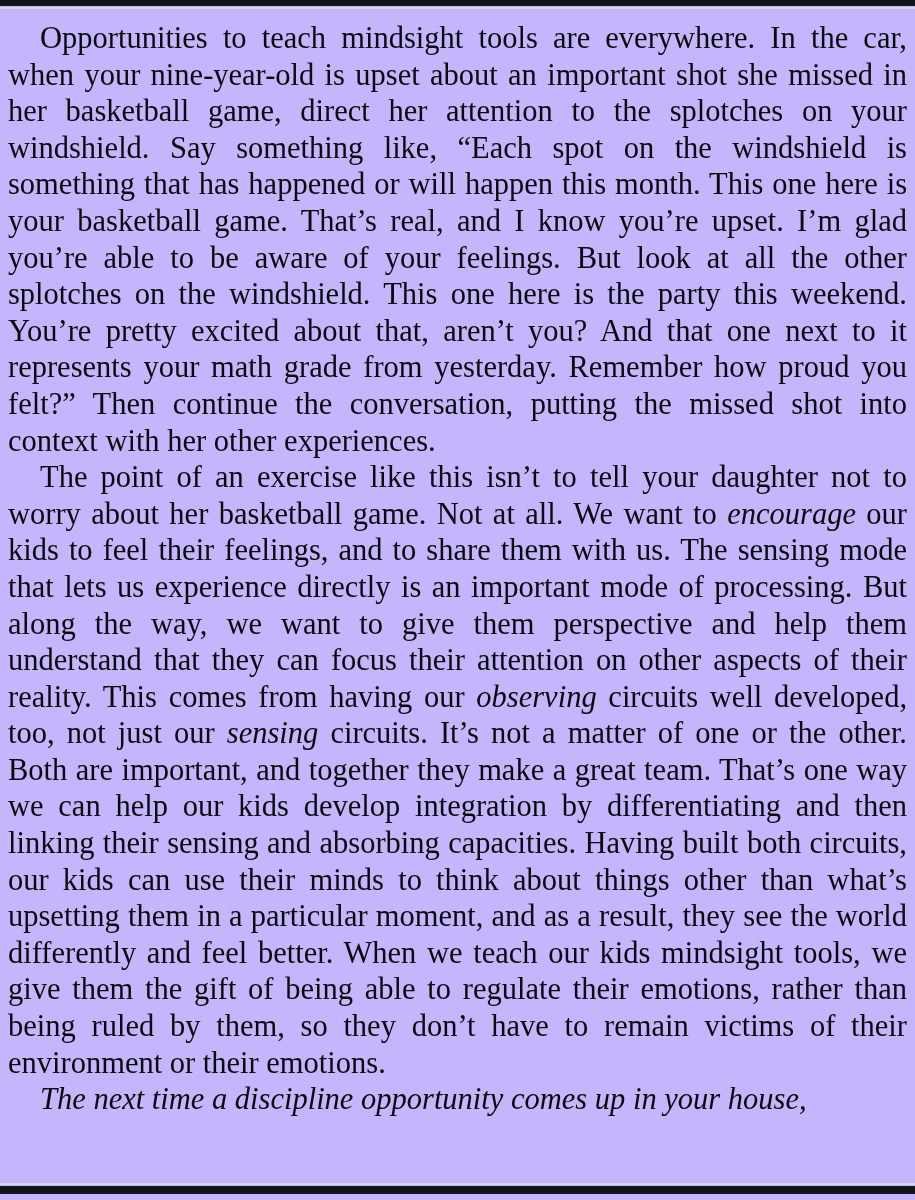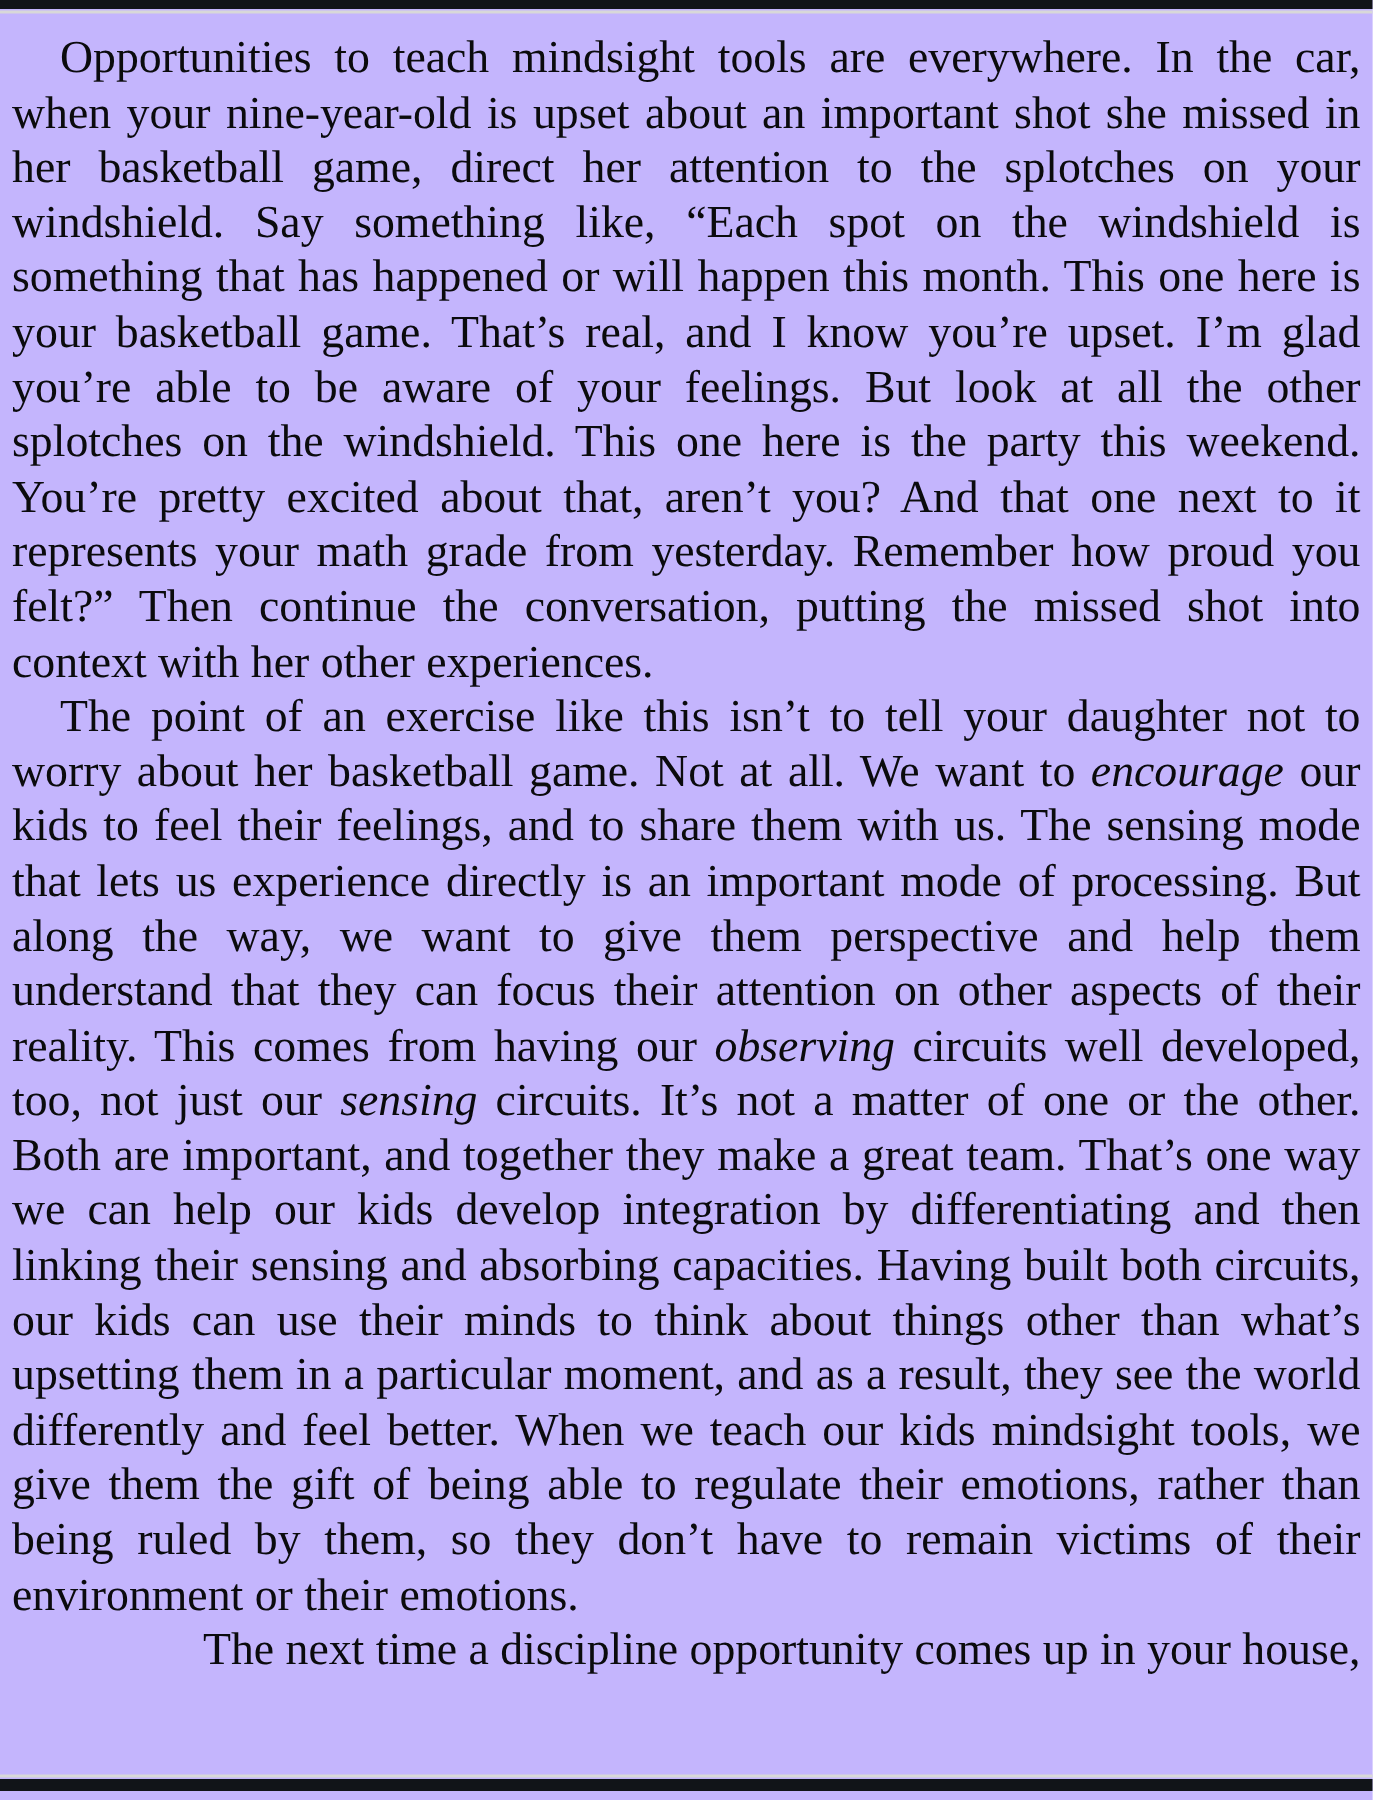--- a/index.html
+++ b/index.html
@@ -61,21 +61,22 @@
     margin:0;
     word-spacing:0px;
     -webkit-font-smoothing:antialiased;
   }
 
   p.body-paragraph em {
   }
 
   
   p.body-paragraph.truncated {
-    text-align:right;
+    text-align:left;
+    font-style:italic;
   }
 </style>
 </head>
 <body>
 
 <div id="page">
 
   <div class="scan-bar top"></div>
   <div class="scan-bar-hairline top"></div>
 

